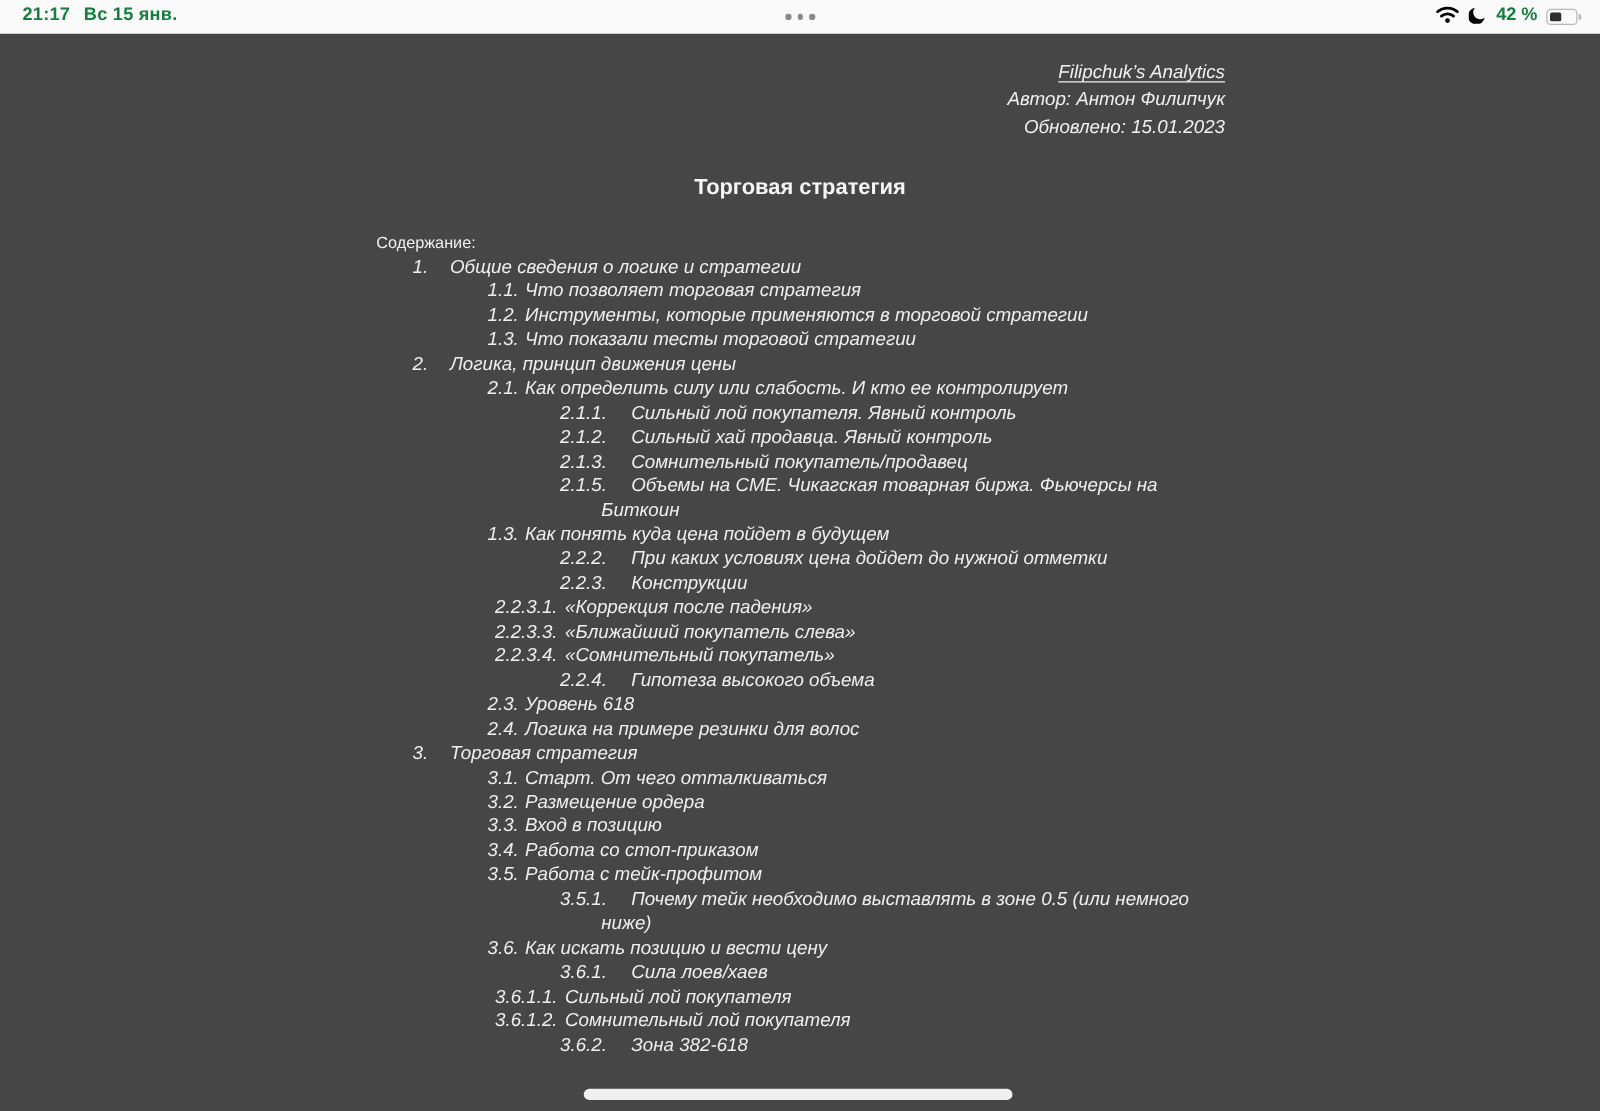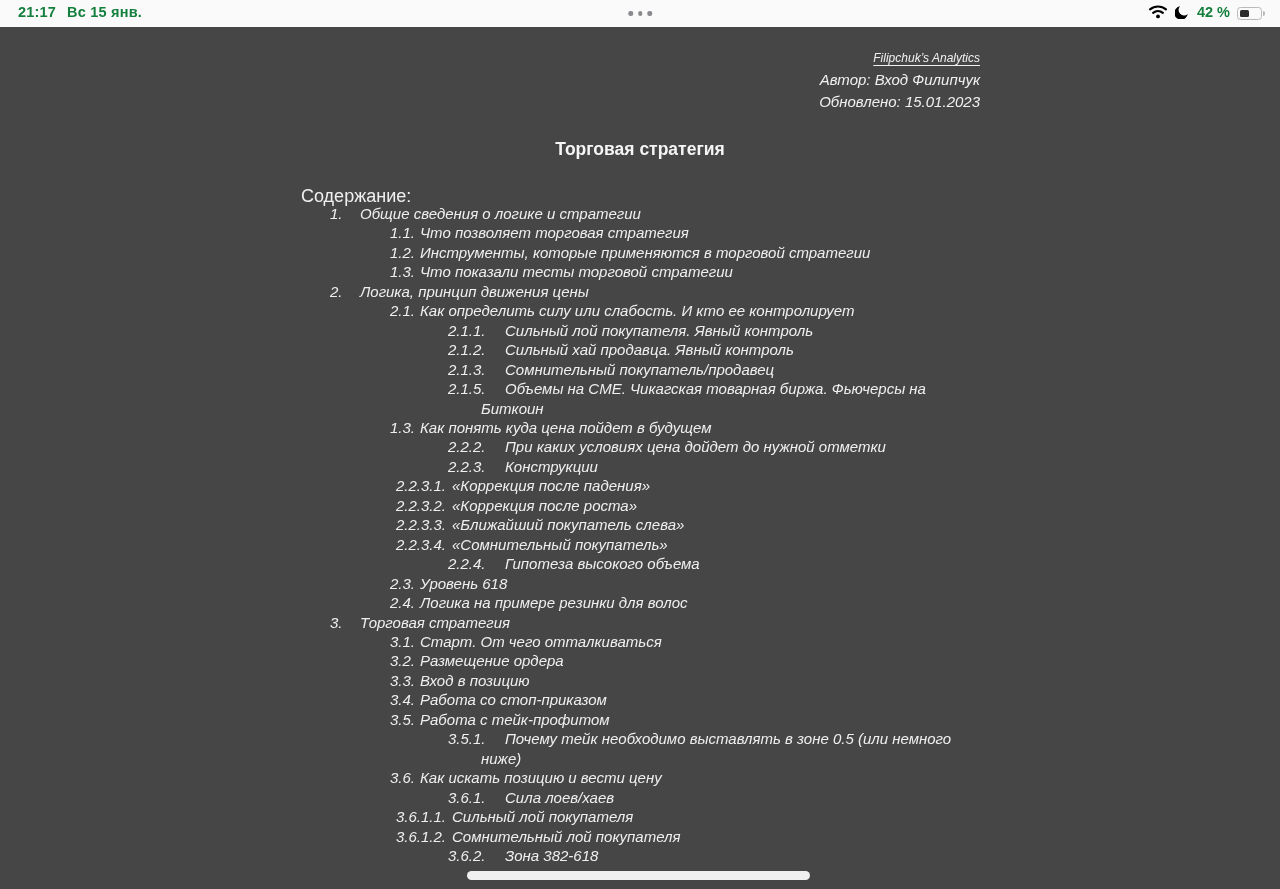--- a/index.html
+++ b/index.html
@@ -48,27 +48,27 @@
 
   
   .page {
     position:absolute; top:27px; left:0; width:1280px; height:862px;
     background:#464646; color:#f0f0f0;
   }
   .doc-header {
     position:absolute; top:20px; right:300px;
     text-align:right; font-style:italic; line-height:22px; font-size:15px;
   }
-  .doc-brand { font-size:12px; text-decoration:underline; text-underline-offset:3px; }
+  .doc-brand { font-size:15px; text-decoration:underline; text-underline-offset:3px; }
   .doc-title {
     position:absolute; top:112px; left:0; width:100%;
     text-align:center; font-weight:bold; font-size:17.5px; color:#f5f5f5;
   }
   .toc-heading {
-    position:absolute; left:301px; top:159px; font-size:18px; color:#f0f0f0;
+    position:absolute; left:301px; top:159px; font-size:13px; color:#f0f0f0;
   }
   .toc {
     position:absolute; left:300px; top:177px; width:700px;
     font-size:15px; font-style:italic; line-height:19.45px; color:#efefef;
   }
   .toc-row { display:flex; }
   .toc-row .num { flex:0 0 auto; }
   .toc-row .txt { white-space:nowrap;font-style:italic; }
   .lvl1 .num { margin-left:30px;  width:30px; }
   .lvl2 .num { margin-left:90px;  width:30px; }
@@ -114,21 +114,21 @@
           <span class="batt-fill"></span>
         </span>
       <span class="batt-nub"></span>
     </span>
   </div>
 </div>
 
 <div class="page">
   <div class="doc-header">
     <div class="doc-brand">Filipchuk’s Analytics</div>
-    <div>Автор: Вход Филипчук</div>
+    <div>Автор: Антон Филипчук</div>
     <div>Обновлено: 15.01.2023</div>
   </div>
 
   <div class="doc-title">Торговая стратегия</div>
 
   <div class="toc-heading">Содержание:</div>
 
   <div class="toc">
       <div class="toc-row lvl1">
         <span class="num">1.</span>
@@ -180,24 +180,20 @@
       </div>
       <div class="toc-row lvl3">
         <span class="num">2.2.3.</span>
         <span class="txt">Конструкции</span>
       </div>
       <div class="toc-row lvl4">
         <span class="num">2.2.3.1.</span>
         <span class="txt">«Коррекция после падения»</span>
       </div>
       <div class="toc-row lvl4">
-        <span class="num">2.2.3.2.</span>
-        <span class="txt">«Коррекция после роста»</span>
-      </div>
-      <div class="toc-row lvl4">
         <span class="num">2.2.3.3.</span>
         <span class="txt">«Ближайший покупатель слева»</span>
       </div>
       <div class="toc-row lvl4">
         <span class="num">2.2.3.4.</span>
         <span class="txt">«Сомнительный покупатель»</span>
       </div>
       <div class="toc-row lvl3">
         <span class="num">2.2.4.</span>
         <span class="txt">Гипотеза высокого объема</span>

